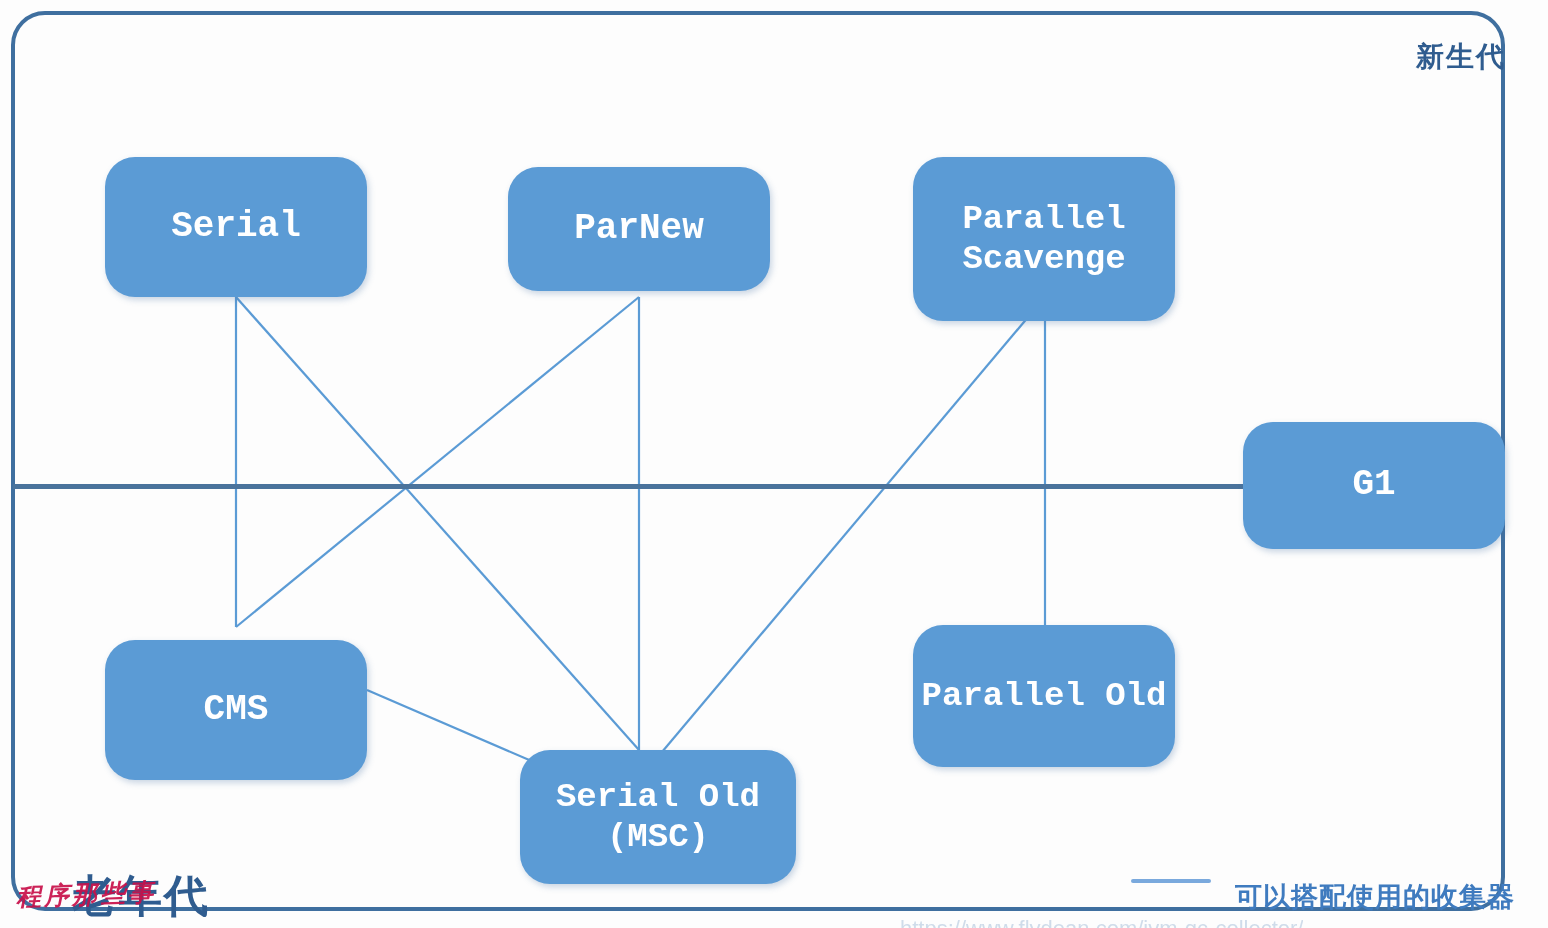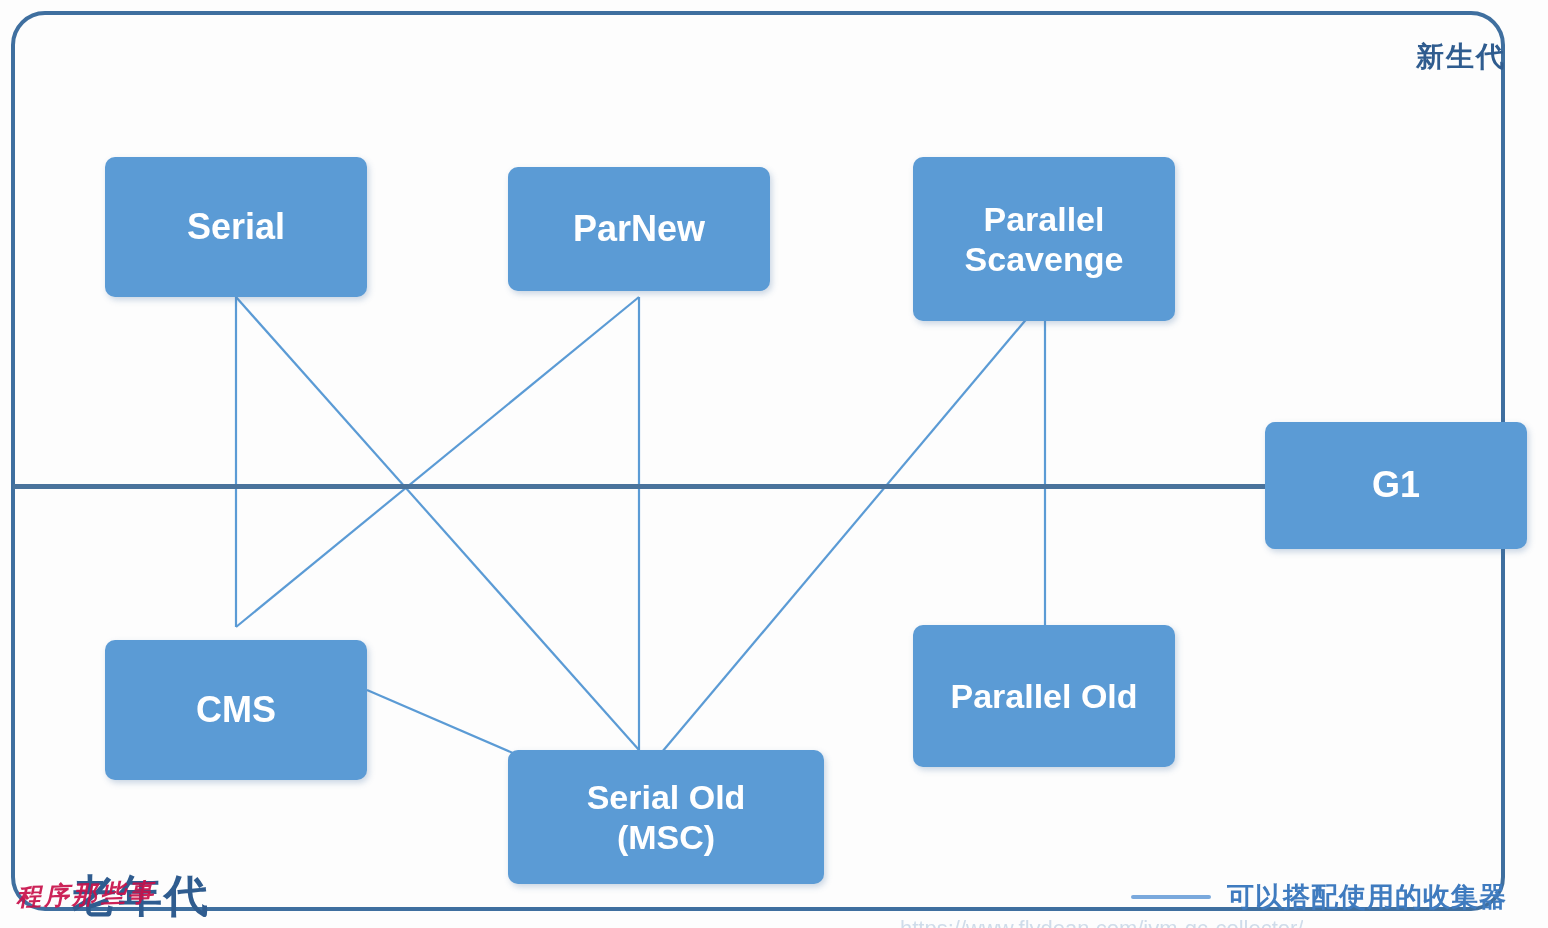--- a/index.html
+++ b/index.html
@@ -84,50 +84,51 @@
     left: 0;
     top: 0;
     width: 1548px;
     height: 928px;
   }
 
   
   .node {
     position: absolute;
     background: #5b9bd5;
-    border-radius: 10px;
+    border-radius: 30px;
     box-shadow: 2px 3px 6px rgba(70,110,160,0.28);
     color: #ffffff;
     font-weight: bold;
     display: flex;
     align-items: center;
     justify-content: center;
     text-align: center;
     line-height: 1.18;
     font-size: 36px;
     box-sizing: border-box;
     padding: 4px 8px;
     white-space: pre-line;
+    font-family: Liberation Mono, monospace;
   }
   #node-serial            { left: 105px;  top: 157px; width: 262px; height: 140px; }
   #node-parnew            { left: 508px;  top: 167px; width: 262px; height: 124px; }
   #node-parallel-scavenge { left: 913px;  top: 157px; width: 262px; height: 164px; font-size: 34px; }
-  #node-g1                { left: 1243px; top: 422px; width: 262px; height: 127px; margin-left: 22px; }
+  #node-g1                { left: 1243px; top: 422px; width: 262px; height: 127px; }
   #node-cms               { left: 105px;  top: 640px; width: 262px; height: 140px; }
   #node-parallel-old      { left: 913px;  top: 625px; width: 262px; height: 142px; font-size: 34px; }
-  #node-serial-old        { left: 508px;  top: 750px; width: 316px; height: 134px; font-size: 34px; }
+  #node-serial-old        { left: 520px;  top: 750px; width: 276px; height: 134px; font-size: 34px; }
 
   
   #legend {
     position: absolute;
     left: 1131px;
     top: 879px;
     display: flex;
-    align-items: center;
-    gap: 16px;
+    align-items: flex-start;
+    gap: 24px;
     white-space: nowrap;
   }
   #legend-line {
     display: block;
     width: 80px;
     height: 4px;
     background: #7aa9dd;
     border-radius: 2px;
   }
   #legend-text {

